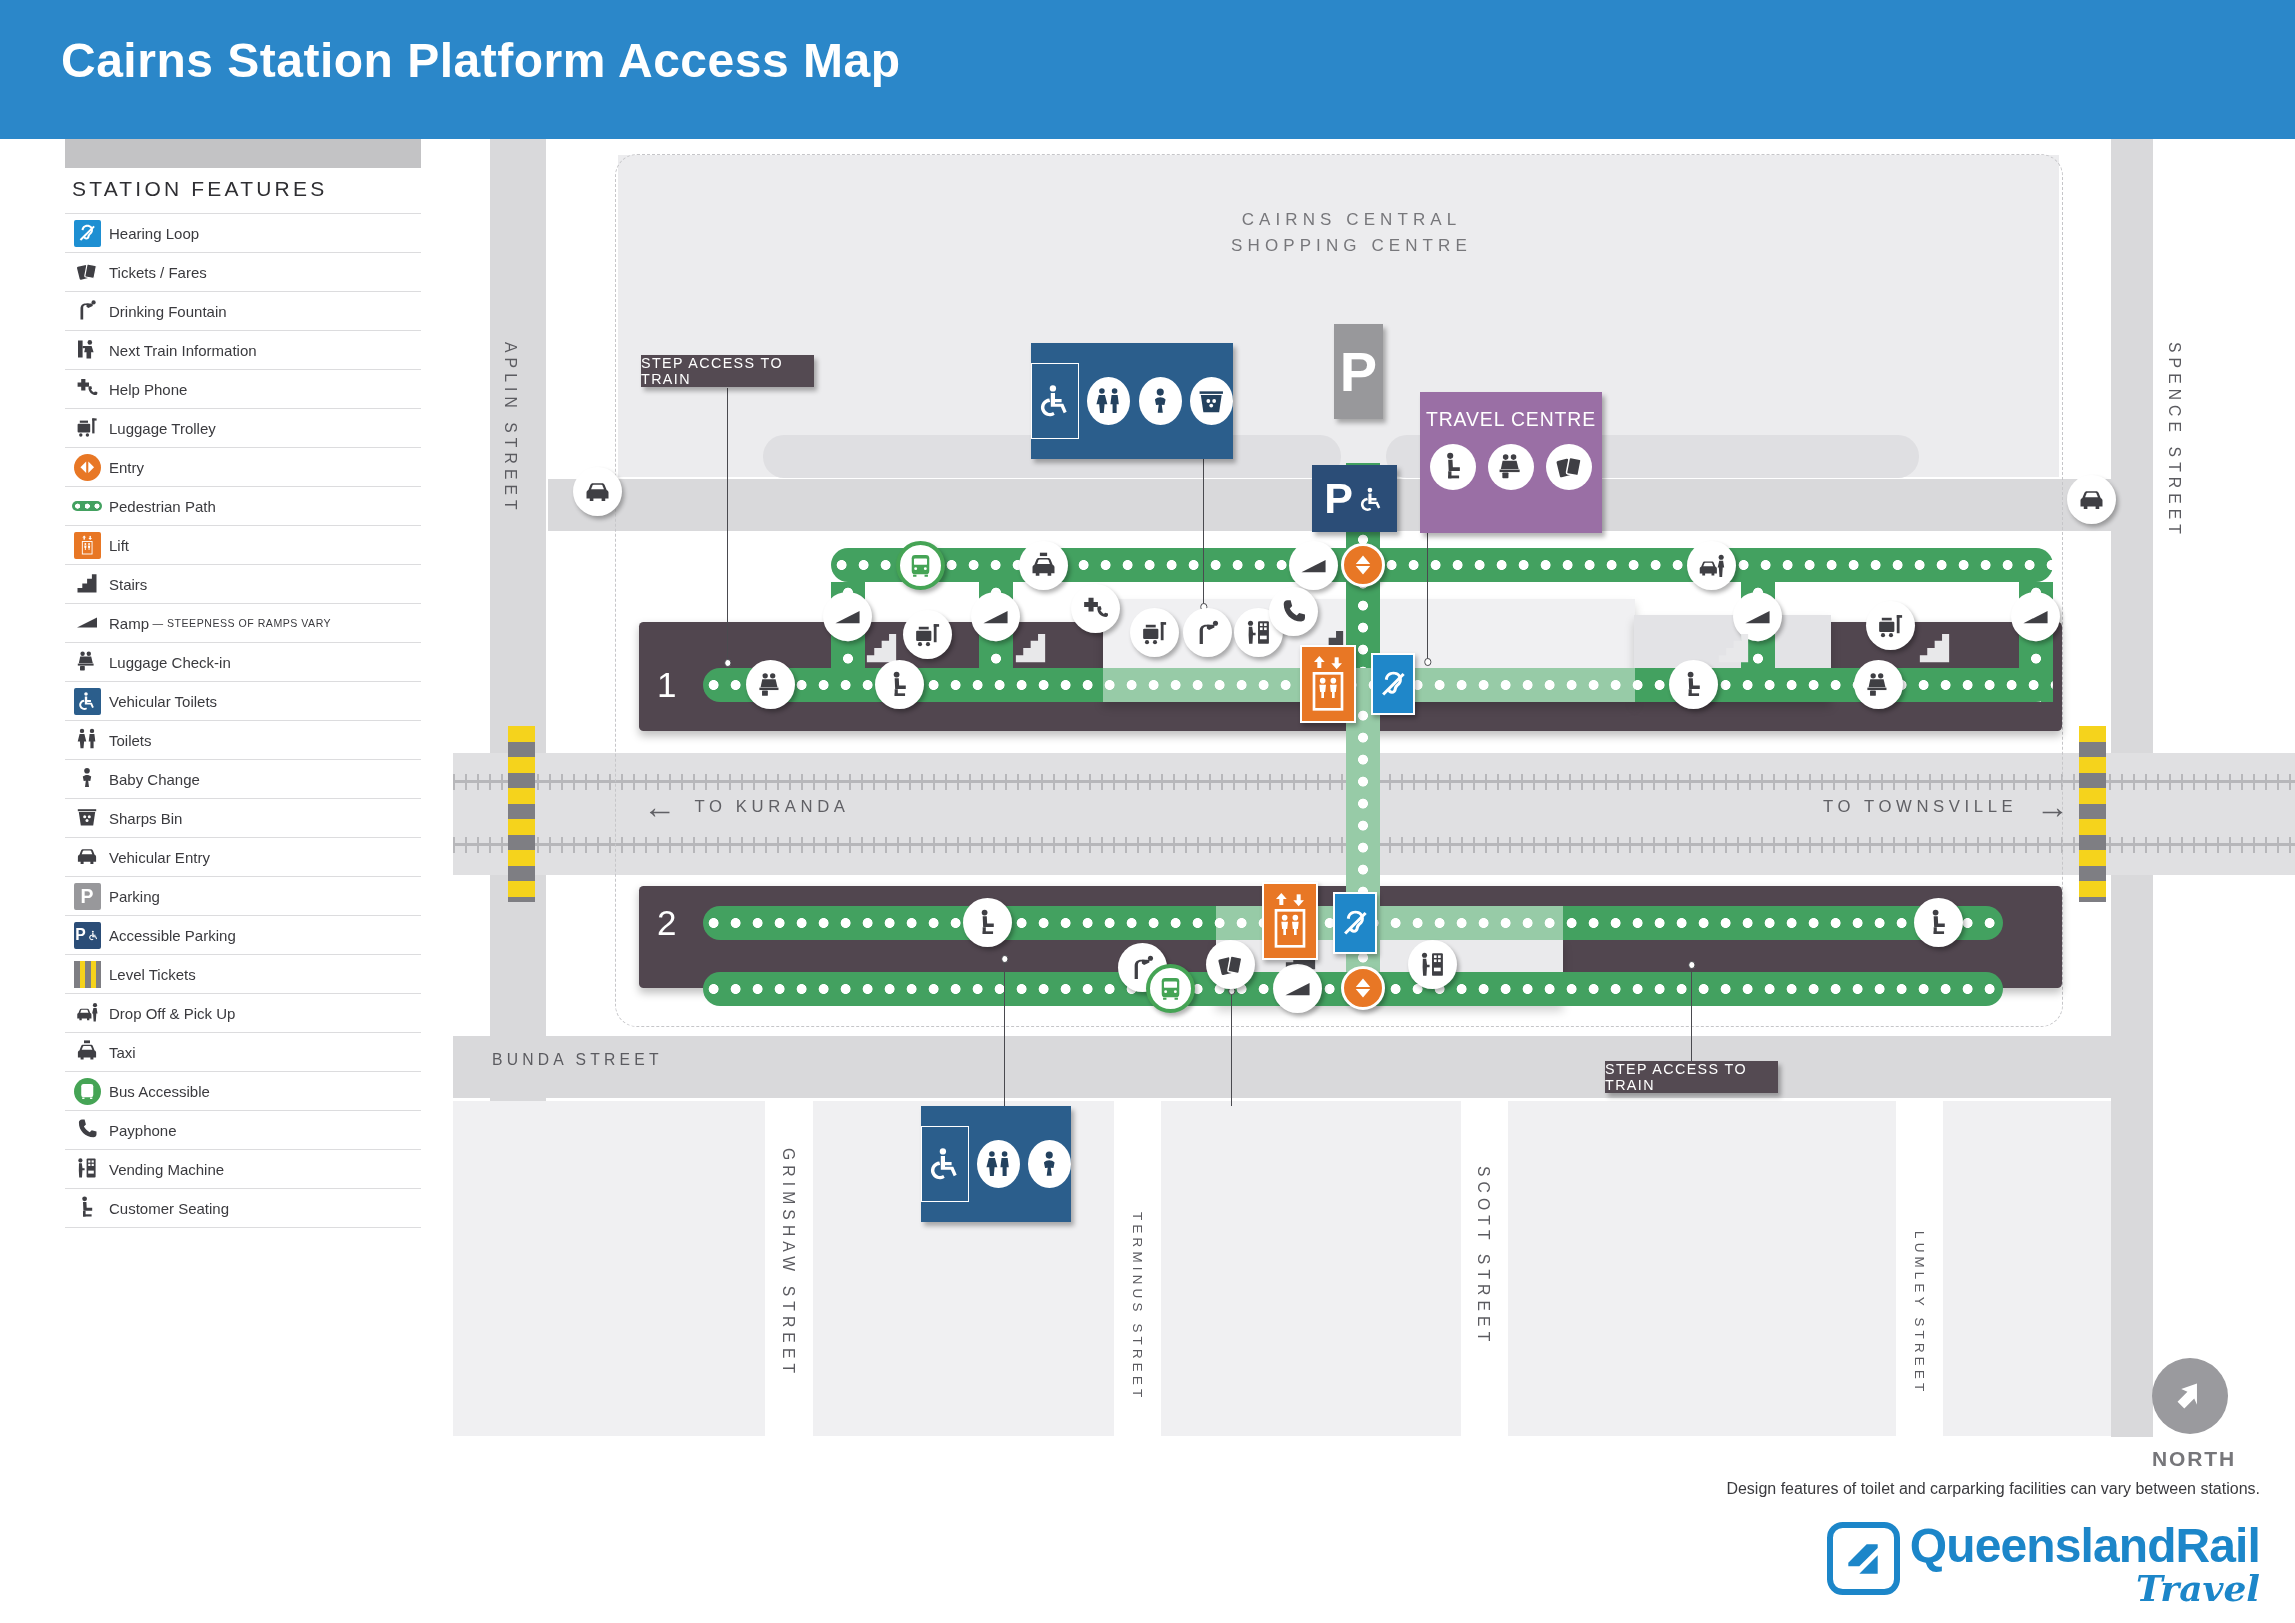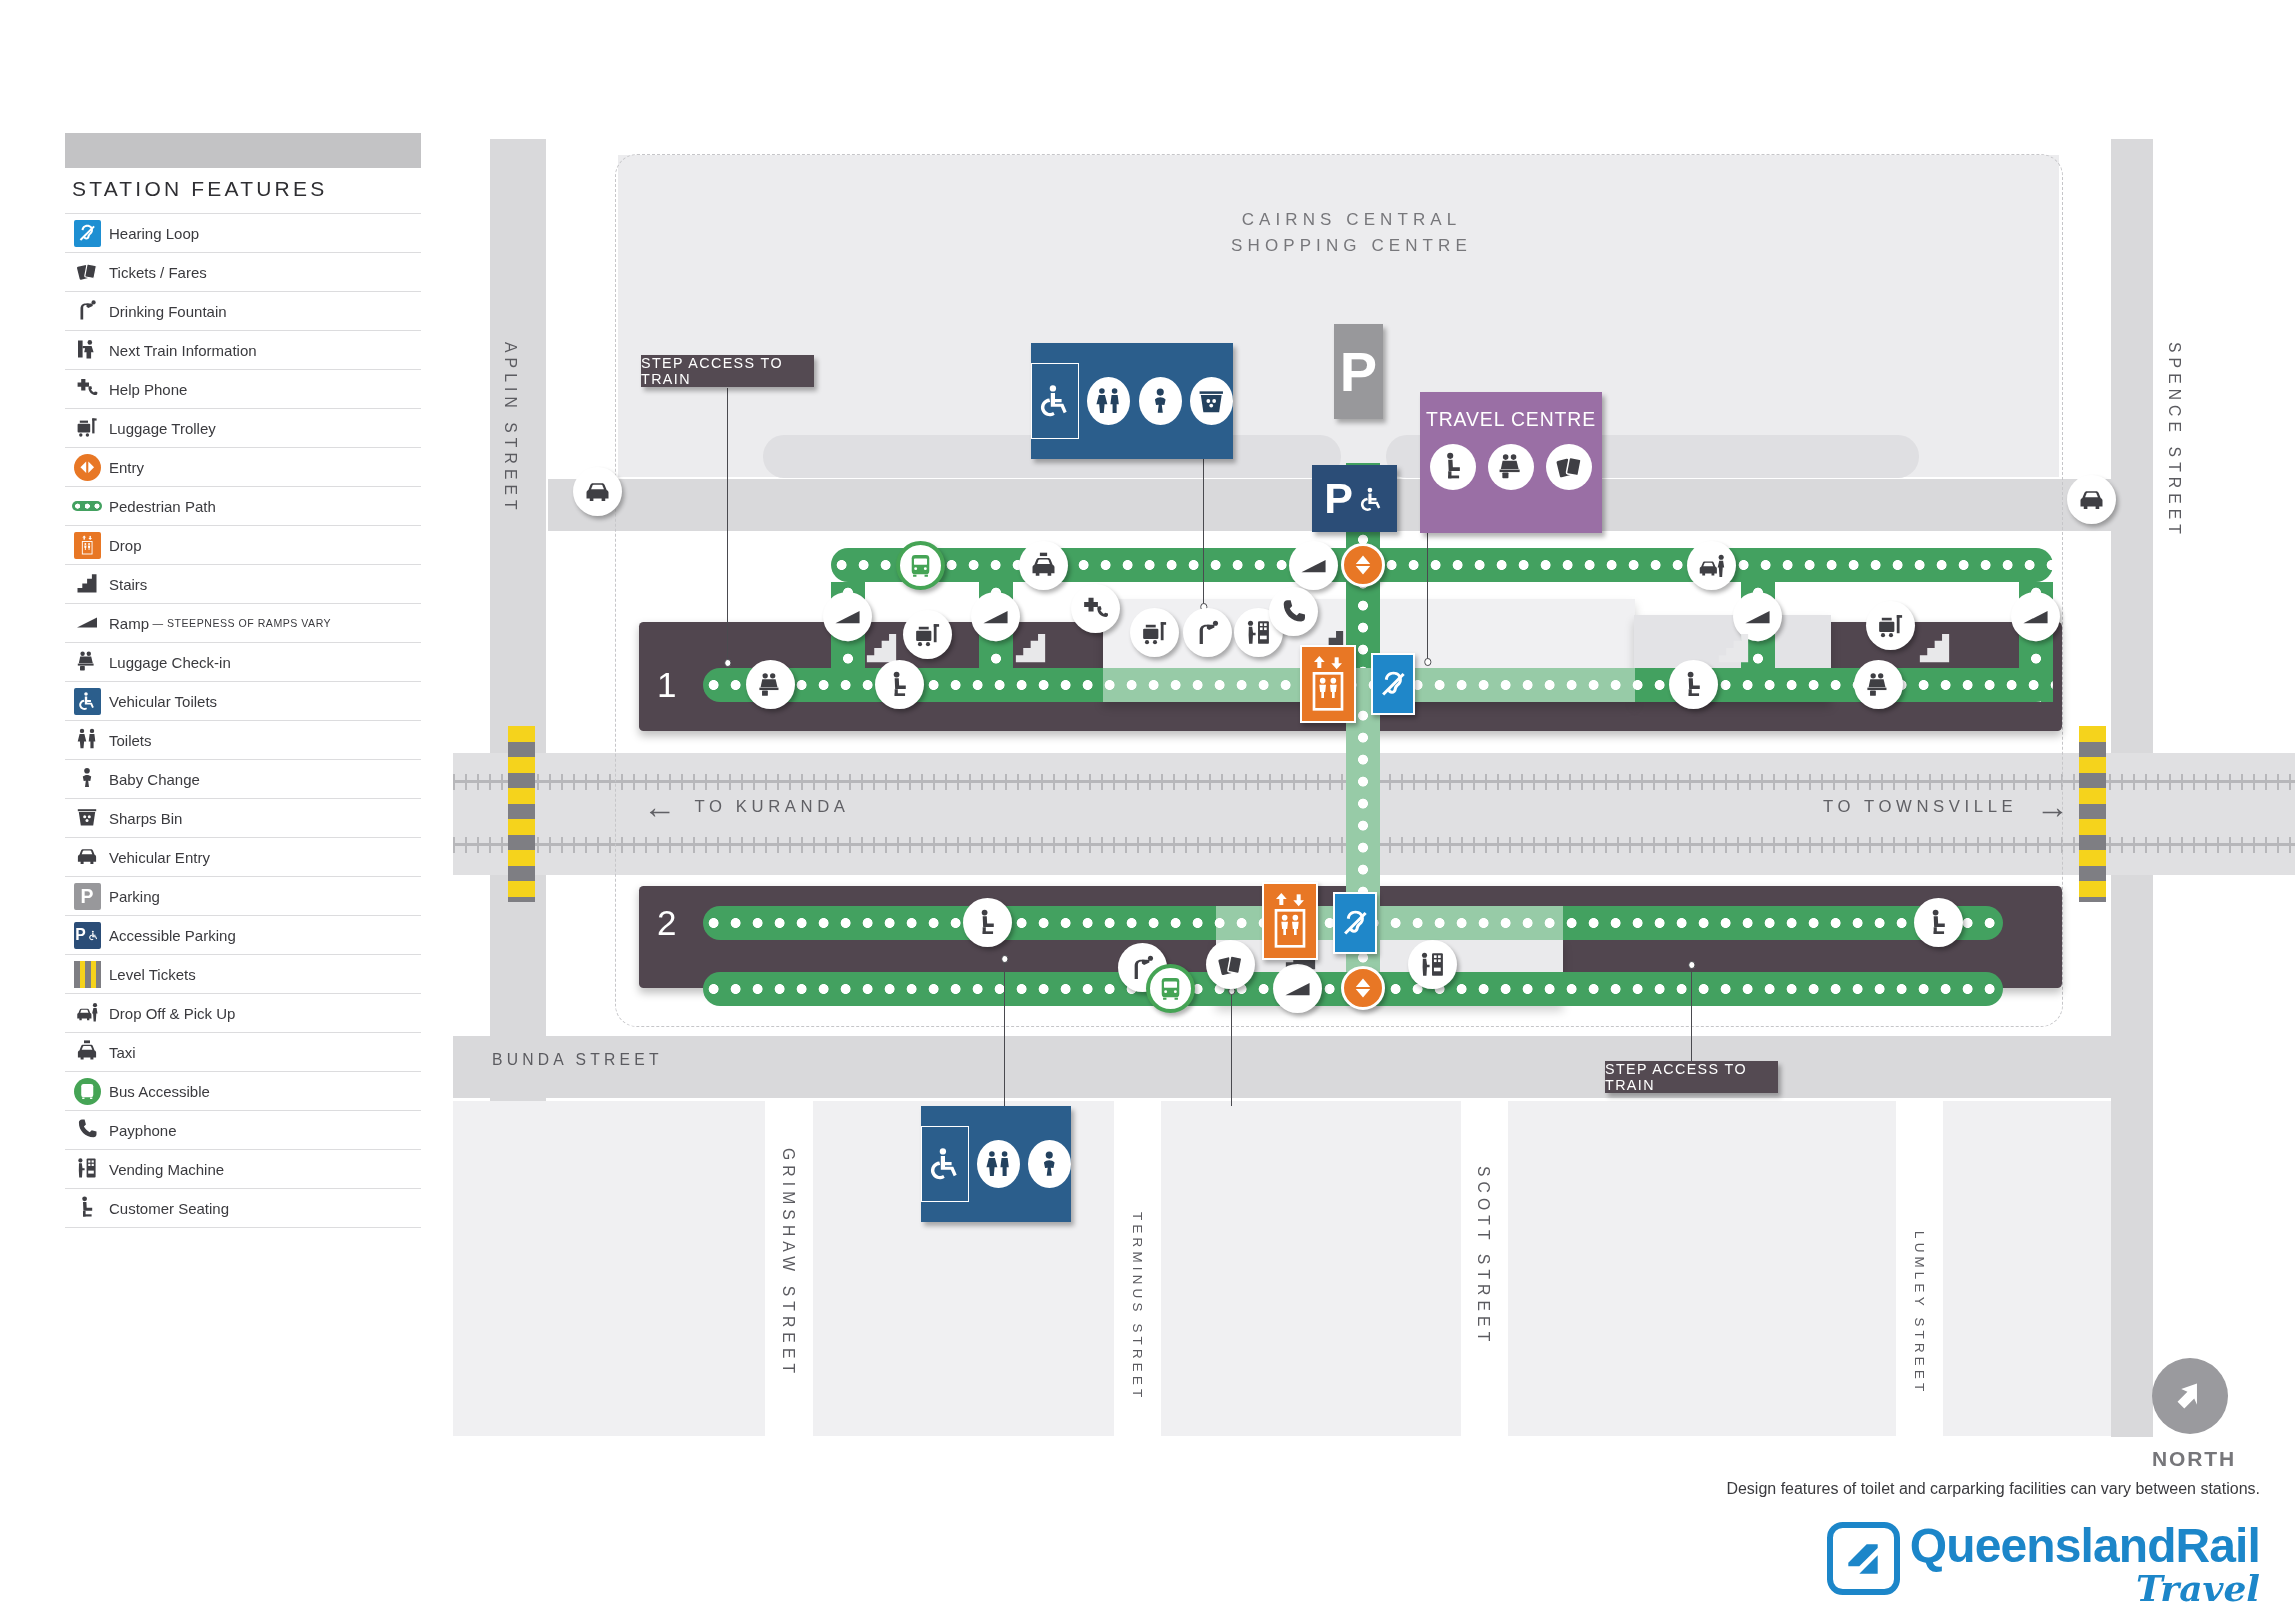--- a/index.html
+++ b/index.html
@@ -126,20 +126,23 @@
               display:flex;align-items:center;justify-content:center;color:#1C86C9;}
   .logo .mark svg{width:44px;height:44px;}
   .logo .lt{color:#1C86C9;font-size:48px;font-weight:bold;letter-spacing:-0.9px;line-height:1;}
   .logo .ls{color:#1C86C9;font-family:"DejaVu Serif",serif;font-style:italic;font-weight:bold;font-size:36px;text-align:right;margin-top:-2.8px;}
 </style>
 </head>
 <body>
 
 <div class="canvas">
 
+  <div class="header">
+    <h1>Cairns Station Platform Access Map</h1>
+  </div>
 
   <div class="legend-cap"></div>
   <div class="legend-title">STATION FEATURES</div>
   <div class="legend" id="legend">
       <div class="lrow">
         <span class="lic">
           <span class="tile tile-hearing">
             <svg viewBox="0 0 24 24" fill="currentColor">
               <path d="M12.2 2.2c-4 0-6.6 2.8-6.8 6l2.3.4c.1-2.3 1.7-4.2 4.5-4.2 2.7 0 4.3 1.7 4.3 3.9 0 1.7-.8 2.5-1.8 3.4-1 1-2.1 2-2.4 4-.1 1-.6 1.4-1.3 1.4s-1.2-.4-1.3-1.1l-2.3.3c.2 1.9 1.7 3.2 3.6 3.2 2 0 3.4-1.2 3.7-3.3.2-1.4.9-2.1 1.8-3 1.2-1.1 2.3-2.3 2.3-4.9 0-3.4-2.6-6.1-6.6-6.1z"></path>
               <path d="M3.2 19.2L19.3 3.1l1.7 1.7L4.9 20.9z"></path>
@@ -228,21 +231,21 @@
               <rect x="40" y="4" width="6" height="11"></rect>
               <path d="M43 22l-8-9h16z"></path>
               <rect x="9" y="28" width="42" height="54" fill="none" stroke="#fff" stroke-width="4"></rect>
               <circle cx="22" cy="39" r="4.2"></circle>
               <path d="M17 45h10l-1.2 11h-1.8v9h-4v-9h-1.8z"></path>
               <circle cx="38" cy="39" r="4.2"></circle>
               <path d="M33 45h10l-1.2 11H40v9h-4v-9h-1.8z"></path>
             </svg>
           </span>
         </span>
-        <span class="llab">Drop</span>
+        <span class="llab">Lift</span>
       </div>
       <div class="lrow">
         <span class="lic">
           <span class="plain"><svg viewBox="0 0 24 24" fill="currentColor">
               <path d="M2.5 21.5v-4.4h4.8v-4.7h4.8V7.7h4.8V3.3h4.6v18.2z"></path>
             </svg></span>
         </span>
         <span class="llab">Stairs</span>
       </div>
       <div class="lrow">

